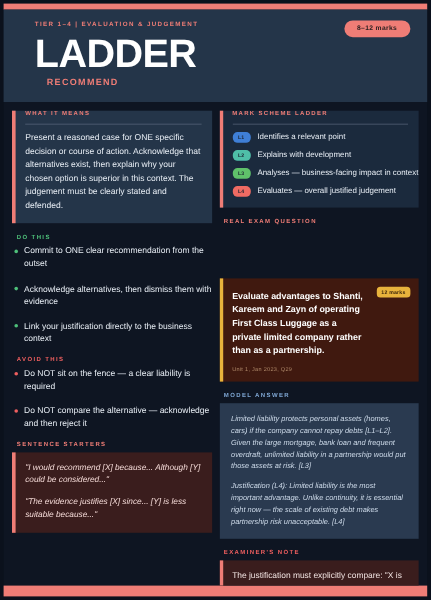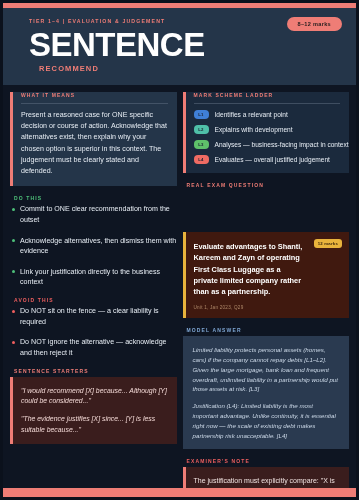--- a/index.html
+++ b/index.html
@@ -136,21 +136,21 @@
 </style>
 </head>
 <body>
 
 <div class="poster">
 
   <div class="top-stripe"></div>
 
   <div class="header">
     <div class="eyebrow">TIER 1–4  |  EVALUATION &amp; JUDGEMENT</div>
-    <div class="title">SENTENCE</div>
+    <div class="title">LADDER</div>
     <div class="subtitle">RECOMMEND</div>
     <div class="marks-pill">8–12 marks</div>
   </div>
 
   <div class="body">
 
     <div class="col">
 
       <div class="card card-means">
         <div class="bar"></div>
@@ -165,21 +165,21 @@
           <li>Commit to ONE clear recommendation from the outset</li>
           <li>Acknowledge alternatives, then dismiss them with evidence</li>
           <li>Link your justification directly to the business context</li>
         </ul>
       </div>
 
       <div>
         <div class="sec-label lbl-avoid">AVOID THIS</div>
         <ul class="bullets avoid-list">
           <li>Do NOT sit on the fence — a clear liability is required</li>
-          <li>Do NOT ignore the alternative — acknowledge and then reject it</li>
+          <li>Do NOT compare the alternative — acknowledge and then reject it</li>
         </ul>
       </div>
 
       <div>
         <div class="sec-label lbl-starters">SENTENCE STARTERS</div>
         <div class="starters">
           <div class="bar"></div>
           <p>"I would recommend [X] because... Although [Y] could be considered..."</p>
           <p>"The evidence justifies [X] since... [Y] is less suitable because..."</p>
         </div>

